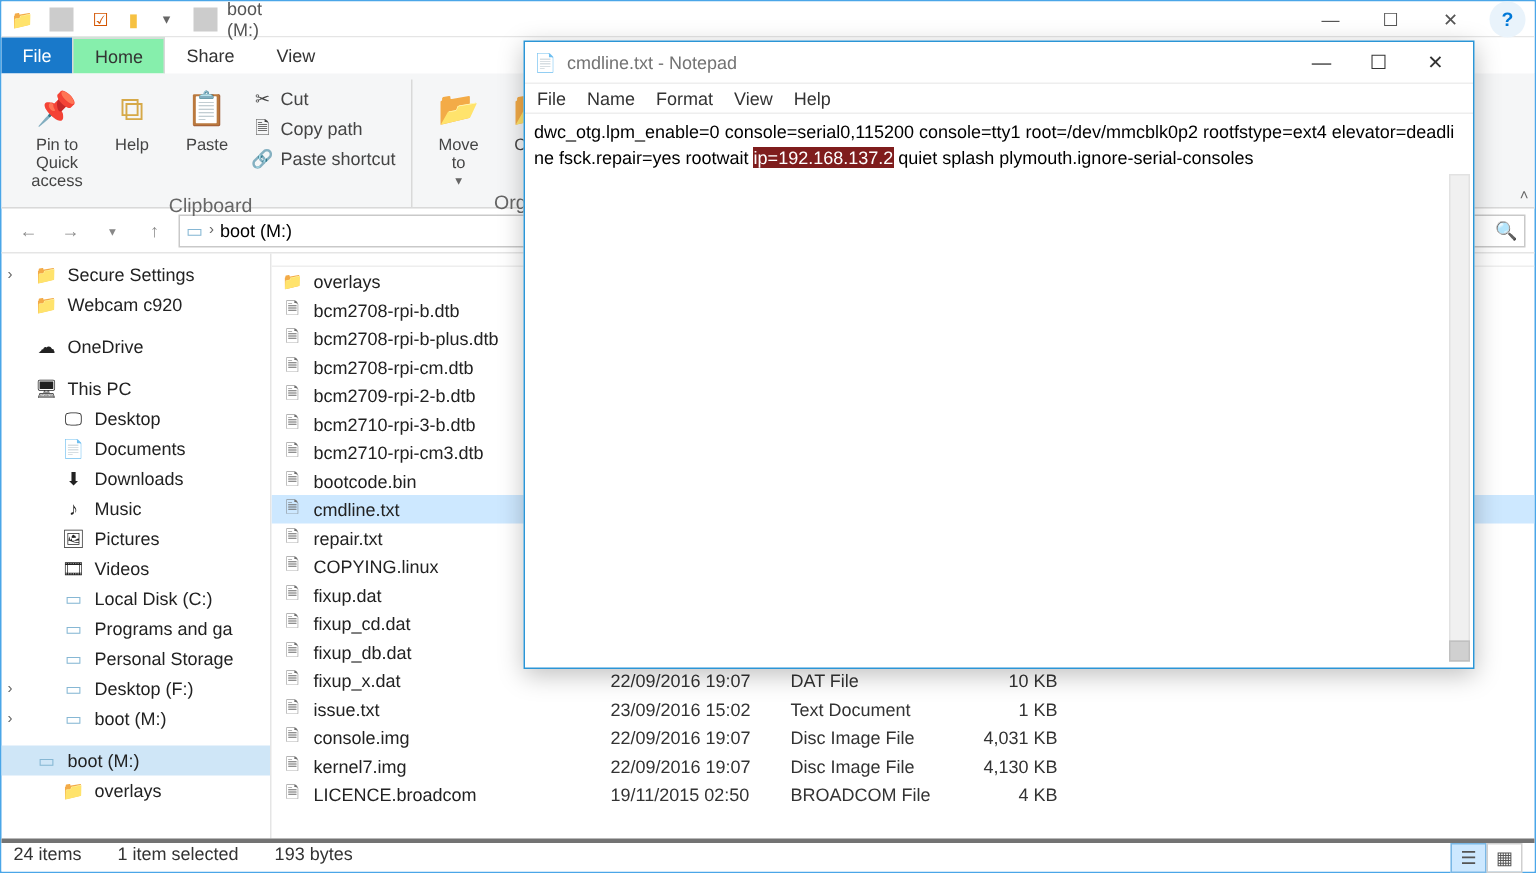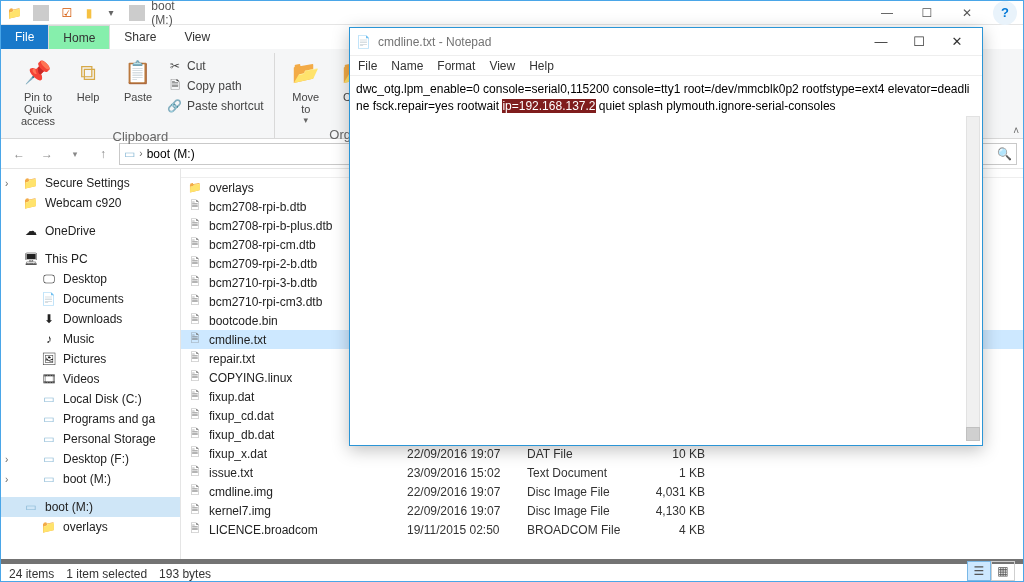--- a/index.html
+++ b/index.html
@@ -55,21 +55,21 @@
 .col-name{width:220px}
 .col-date{width:120px}
 .col-type{width:120px}
 .col-size{width:70px;text-align:right}
 .file-row{display:flex;align-items:center;height:19px;font-size:12px;color:#222}
 .file-row.sel{background:#cde8ff}
 .file-row .col-name{display:flex;align-items:center;gap:6px;padding-left:6px}
 .file-row .fico{width:16px;height:16px;display:flex;align-items:center;justify-content:center;font-size:11px}
 .file-row .col-date,.file-row .col-type,.file-row .col-size{padding:0 6px;color:#333}
 
-.statusbar{position:absolute;left:0;right:0;bottom:0;height:22px;border-top:5px solid #737373;display:flex;align-items:flex-end;padding:0 8px;font-size:12px;color:#333;background:#fff;gap:12px}
+.statusbar{position:absolute;left:0;right:0;bottom:0;height:22px;border-top:3px solid #737373;display:flex;align-items:flex-start;padding:0 8px;font-size:12px;color:#333;background:#fff;gap:24px}
 .statusbar .view-icons{margin-left:auto;display:flex;gap:0}
 .statusbar .view-icons div{width:24px;height:20px;border:1px solid #cfcfcf;display:flex;align-items:center;justify-content:center;color:#555}
 .statusbar .view-icons div.active{background:#cde8ff;border-color:#7ab8e6}
 
 .notepad{position:absolute;left:349px;top:27px;width:634px;height:419px;background:#fff;border:1px solid #2b95d6;box-shadow:0 4px 16px rgba(0,0,0,.25)}
 .np-title{height:28px;display:flex;align-items:center;padding:0 6px;background:#fff;border-bottom:1px solid #eee}
 .np-title .np-ico{width:16px;height:16px;margin-right:6px;display:flex;align-items:center;justify-content:center}
 .np-title .np-text{font-size:12px;color:#737373}
 .np-title .np-ctrl{margin-left:auto;display:flex;gap:0}
 .np-title .np-ctrl div{width:38px;height:28px;display:flex;align-items:center;justify-content:center;font-size:13px;color:#333}
@@ -409,21 +409,21 @@
               <span class="fico doc-ico">🗎</span>
               <span>issue.txt</span>
             </div>
             <div class="col-date">23/09/2016 15:02</div>
             <div class="col-type">Text Document</div>
             <div class="col-size">1 KB</div>
           </div>
           <div class="file-row">
             <div class="col-name">
               <span class="fico doc-ico">🗎</span>
-              <span>cmdline.img</span>
+              <span>console.img</span>
             </div>
             <div class="col-date">22/09/2016 19:07</div>
             <div class="col-type">Disc Image File</div>
             <div class="col-size">4,031 KB</div>
           </div>
           <div class="file-row">
             <div class="col-name">
               <span class="fico doc-ico">🗎</span>
               <span>kernel7.img</span>
             </div>

